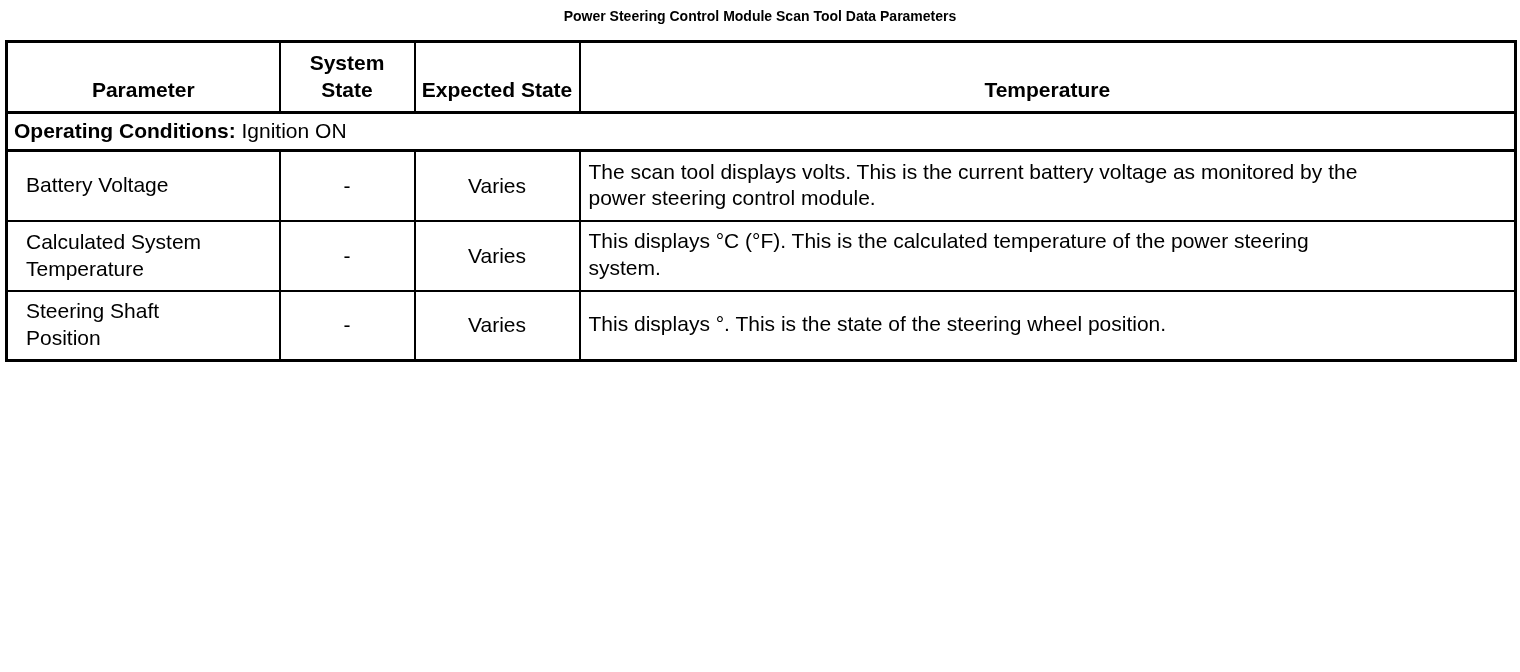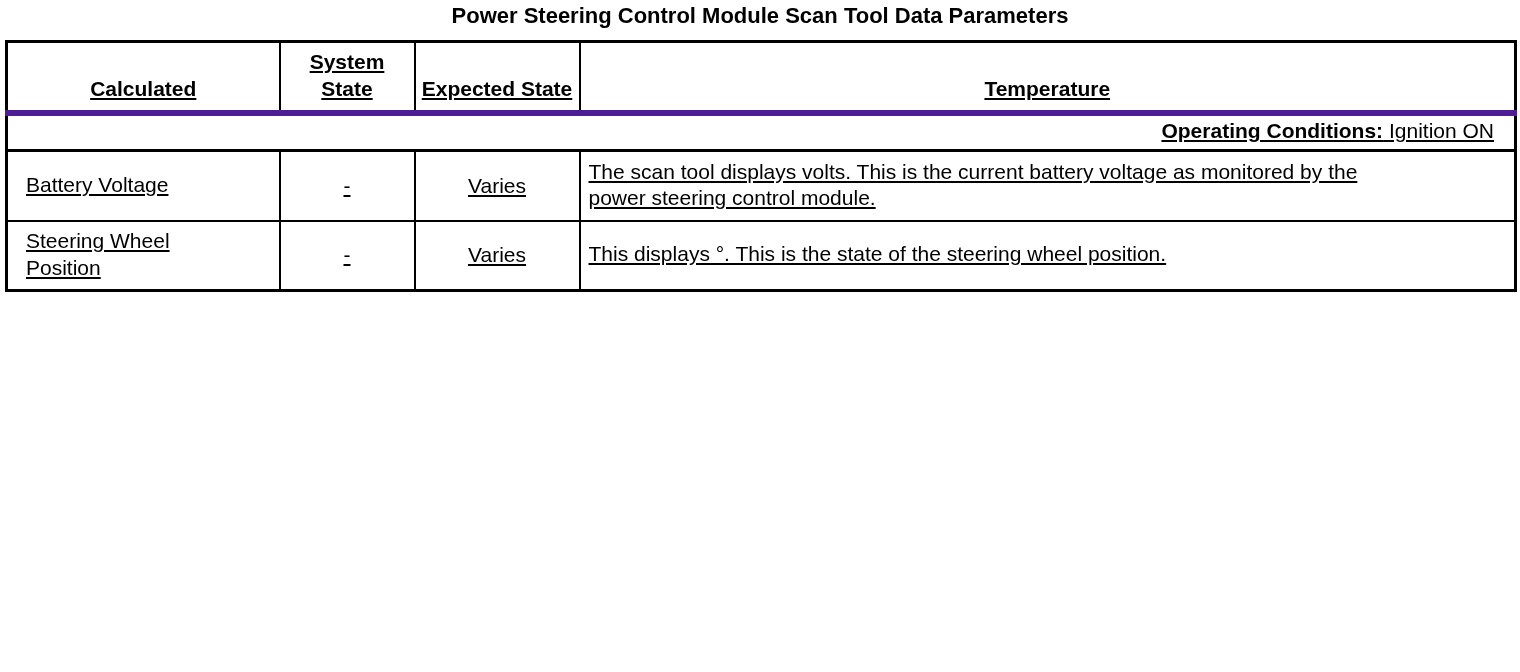--- a/index.html
+++ b/index.html
@@ -14,56 +14,55 @@
   }
   .page {
     width: 1520px;
     height: 672px;
     overflow: hidden;
     position: relative;
   }
   .doc-title {
     text-align: center;
     font-weight: bold;
-    font-size: 22px;
+    font-size: 14px;
     padding-top: 3px;
     letter-spacing: 0px;
     line-height: 26px;
   }
   table.data-table {
     border-collapse: collapse;
     table-layout: fixed;
     width: 1509px;
     margin: 11px 5px 0 5px;
     border: 3px solid #000000;
   }
   table.data-table th,
   table.data-table td {
     border: 2px solid #000000;
     font-size: 21px;
     overflow: hidden;
-    text-decoration: underline;
   }
   
   tr.head-row { height: 71px; }
   tr.head-row th {
     font-weight: bold;
     text-align: center;
     vertical-align: bottom;
     padding: 0 4px 7px 4px;
     line-height: 1.28;
     border-bottom: 3px solid #000000;
   }
   
   tr.section-row { height: 38px; }
   tr.section-row td {
-    text-align: right;
+    text-align: left;
     vertical-align: middle;
     padding: 0 20px 2px 6px;
-    border-top: 6px solid #4c1d95;
+    border-top: 3px solid #4c1d95;
     border-bottom: 3px solid #000000;
   }
   tr.section-row .bold { font-weight: bold; }
   
   tr.data-row { height: 70px; }
   td.param-cell {
     text-align: left;
     vertical-align: middle;
     padding: 2px 4px 2px 18px;
     white-space: pre-line;
@@ -93,47 +92,55 @@
 
   <table class="data-table">
     <colgroup>
       <col style="width:273px">
       <col style="width:135px">
       <col style="width:165px">
       <col style="width:936px">
     </colgroup>
     <thead>
       <tr class="head-row">
-        <th>Calculated</th>
+        <th>Parameter</th>
         <th>System State</th>
         <th>Expected State</th>
         <th>Temperature</th>
       </tr>
     </thead>
     <tbody>
       <tr class="section-row">
         <td colspan="4">
           <span class="bold">Operating Conditions:</span><span> Ignition ON</span>
         </td>
       </tr>
 
       <tr class="data-row">
         <td class="param-cell">Battery Voltage</td>
         <td class="state-cell">-</td>
         <td class="value-cell">Varies</td>
         <td class="desc-cell">The scan tool displays volts. This is the current battery voltage as monitored by the
 power steering control module.</td>
       </tr>
 
+      <tr class="data-row">
+        <td class="param-cell">Calculated System
+Temperature</td>
+        <td class="state-cell">-</td>
+        <td class="value-cell">Varies</td>
+        <td class="desc-cell">This displays °C (°F). This is the calculated temperature of the power steering
+system.</td>
+      </tr>
 
 
 
 
       <tr class="data-row">
-        <td class="param-cell">Steering Wheel
+        <td class="param-cell">Steering Shaft
 Position</td>
         <td class="state-cell">-</td>
         <td class="value-cell">Varies</td>
         <td class="desc-cell">This displays °. This is the state of the steering wheel position.</td>
       </tr>
 
     </tbody>
   </table>
 
 </div>

